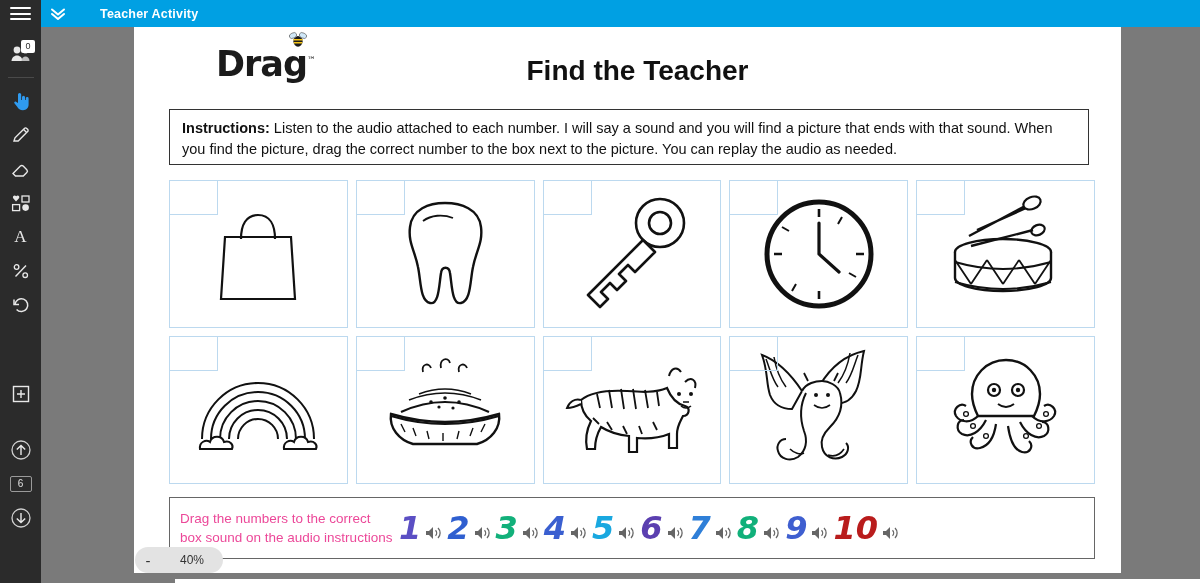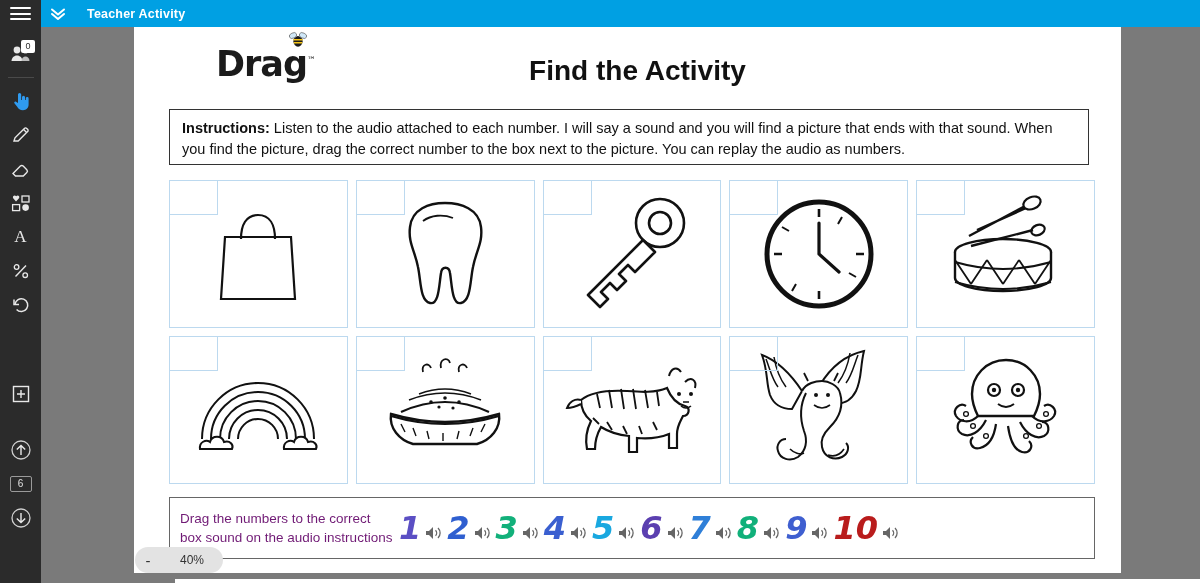--- a/index.html
+++ b/index.html
@@ -71,21 +71,21 @@
     color: #ffffff;
   }
   .chevron-dbl {
     width: 34px; height: 27px;
     display: flex; align-items: center; justify-content: center;
     font-size: 15px; color: #ffffff;
   }
   .topbar-title {
     font-size: 12.5px; font-weight: bold;
     letter-spacing: .2px;
-    margin-left: 12px;
+    margin-left: 25px;
   }
 
   
   .canvas-wrap {
     position: absolute; left: 41px; top: 27px;
     width: 1159px; height: 556px;
     background: #7a7a7a;
   }
   .page {
     position: absolute;
@@ -158,21 +158,21 @@
   
   .footer {
     position: absolute;
     left: 35px; top: 470px;
     width: 926px; height: 62px;
     border: 1px solid #666;
     display: flex; align-items: center;
     padding-left: 10px;
   }
   .footer-text {
-    font-size: 13.5px; line-height: 19px; color: #701a75;
+    font-size: 13.5px; line-height: 19px; color: #ec4899;
     width: 215px;
   }
   .numbers {
     display: flex; align-items: flex-end;
     margin-left: 4px;
   }
   .num-item { display: flex; align-items: flex-end; }
   .num {
     font-family: "DejaVu Sans", sans-serif;
     font-weight: bold;
@@ -327,25 +327,25 @@
       <div class="hdr">
         <div class="logo">
           <svg class="bee" viewBox="0 0 30 26">
             <ellipse cx="15" cy="16" rx="6" ry="7" fill="#1b1b1b"></ellipse>
             <path d="M9 14h12M9.5 18h11" stroke="#f5c518" stroke-width="2"></path>
             <ellipse cx="8.5" cy="8.5" rx="5" ry="3.4" transform="rotate(-25 8.5 8.5)" fill="#cfe7f7" stroke="#5a5a5a" stroke-width=".8"></ellipse>
             <ellipse cx="21.5" cy="8.5" rx="5" ry="3.4" transform="rotate(25 21.5 8.5)" fill="#cfe7f7" stroke="#5a5a5a" stroke-width=".8"></ellipse>
           </svg>
           <div class="logo-word"><span>Drag</span><span class="logo-tm">™</span></div>
         </div>
-        <div class="page-title">Find the Activity</div>
+        <div class="page-title">Find the Teacher</div>
       </div>
 
       <div class="instructions">
-        <b>Instructions:</b><span> Listen to the audio attached to each number. I will say a sound and you will find a picture that ends with that sound. When you find the picture, drag the correct number to the box next to the picture. You can replay the audio as numbers.</span>
+        <b>Instructions:</b><span> Listen to the audio attached to each number. I will say a sound and you will find a picture that ends with that sound. When you find the picture, drag the correct number to the box next to the picture. You can replay the audio as needed.</span>
       </div>
 
       <div class="grid">
 
         <div class="grid-row">
 
           <div class="cell">
             <div class="dropbox"></div>
             <svg width="110" height="110" viewBox="0 0 110 110">
               <path d="M22 38h66l4 62H18z" fill="#fff" stroke="#111" stroke-width="2.2"></path>

